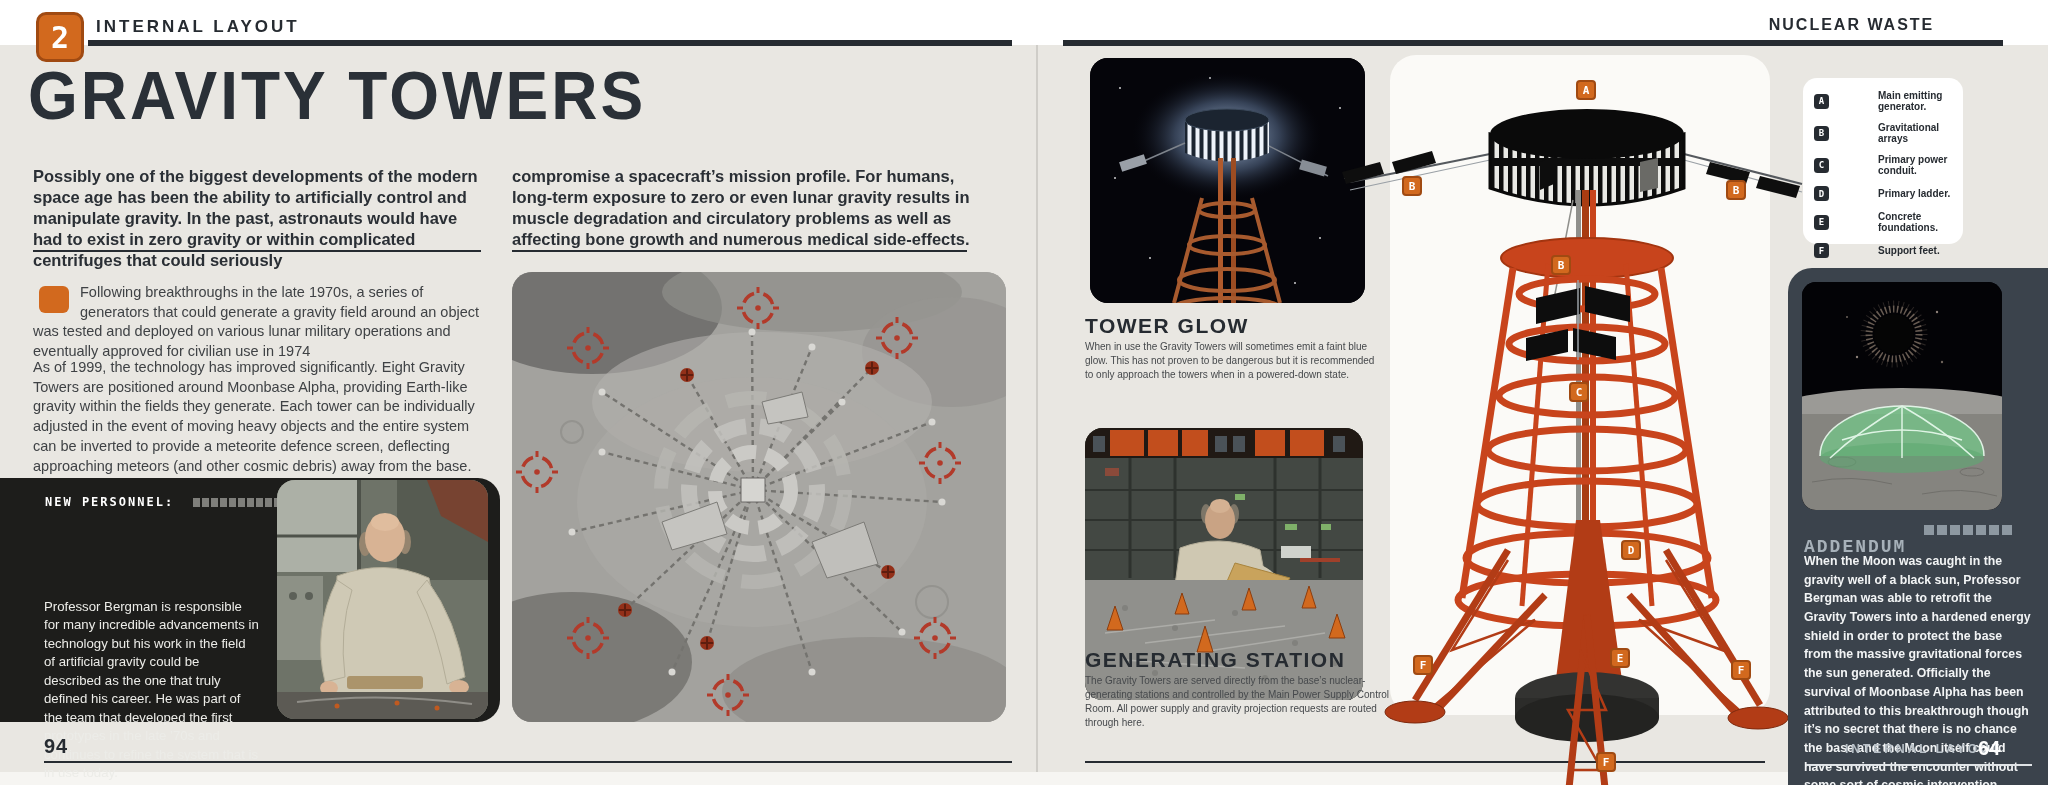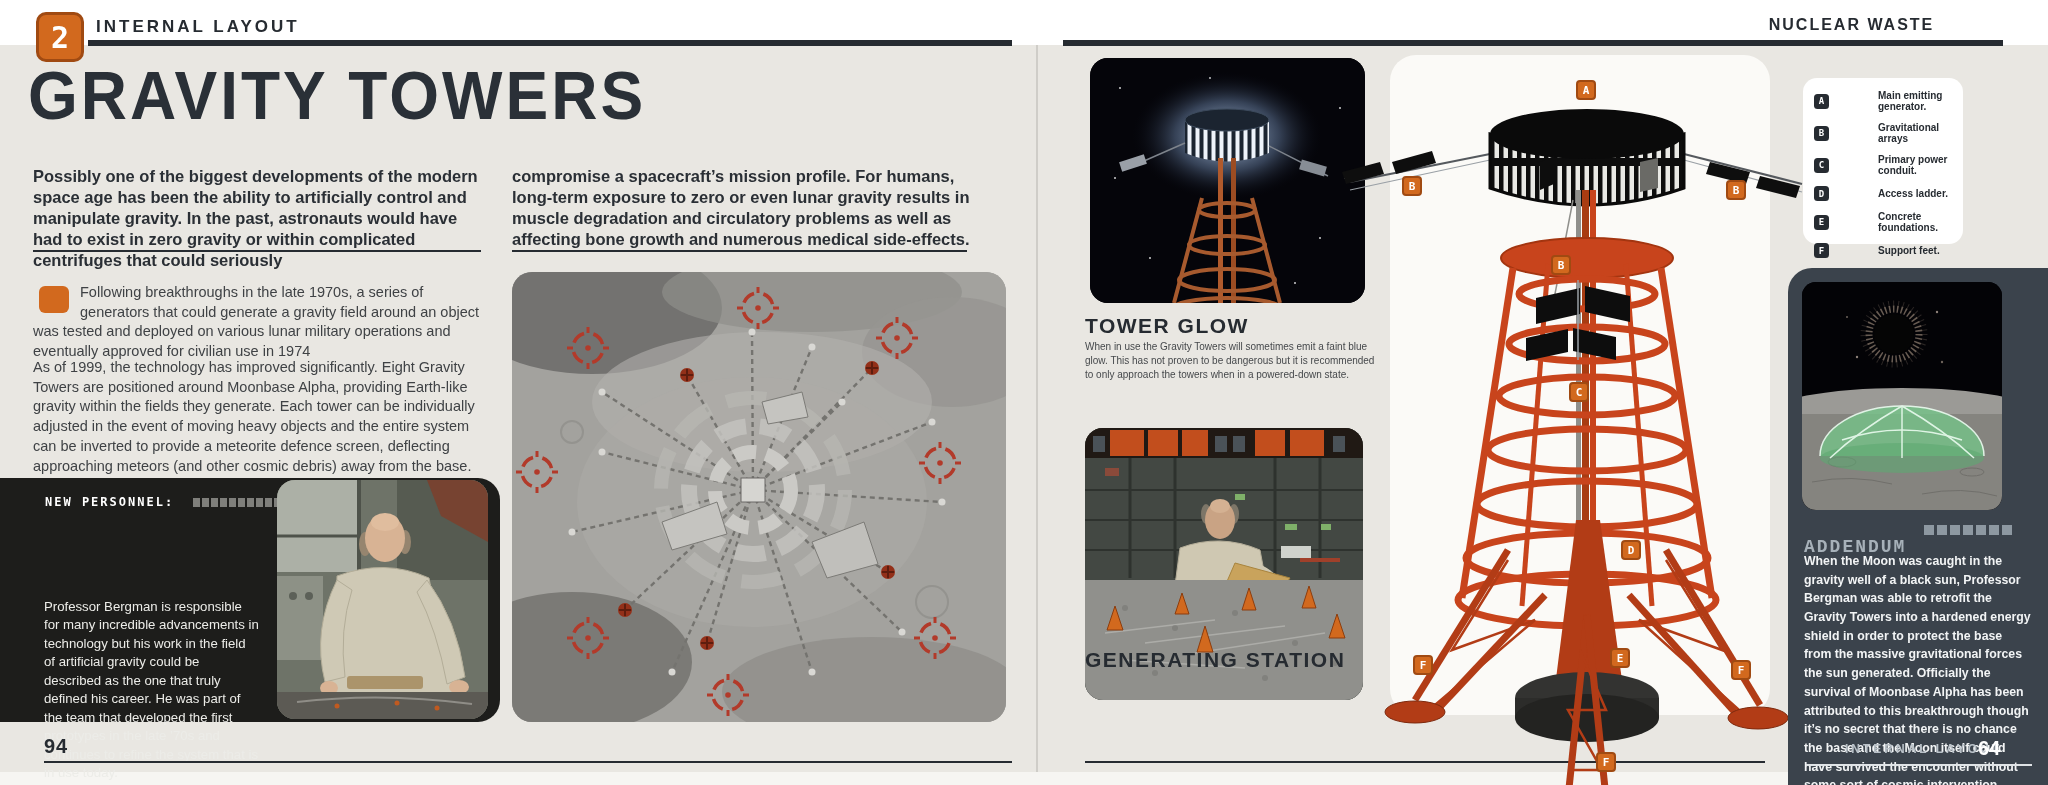--- a/index.html
+++ b/index.html
@@ -357,20 +357,21 @@
         <polygon points="30,178 38,202 22,202"></polygon>
           <polygon points="97,165 104,186 90,186"></polygon>
         <polygon points="164,160 171,182 157,182"></polygon>
           <polygon points="224,158 231,180 217,180"></polygon>
         <polygon points="252,186 260,210 244,210"></polygon>
           <polygon points="120,198 128,224 112,224"></polygon>
       </g>
     </svg>
   </div>
   <div class="abs sec-head gs-head">GENERATING STATION</div>
+  <div class="abs sec-body gs-body">The Gravity Towers are served directly from the base’s nuclear-generating stations and controlled by the Main Power Supply Control Room. All power supply and gravity projection requests are routed through here.</div>
 
   <div class="abs tower-card"></div>
   <svg class="abs tower-svg" viewBox="0 0 470 735">
     <defs>
       <pattern id="bars" width="9" height="56" patternUnits="userSpaceOnUse">
         <rect width="9" height="56" fill="#0d0d0d"></rect>
         <rect x="1.5" y="4" width="4.5" height="48" fill="#e9e9e5"></rect>
       </pattern>
     </defs>
 
@@ -466,21 +467,21 @@
     <div class="lrow">
       <span class="lkey">B</span>
       <span class="llabel">Gravitational arrays</span>
     </div>
     <div class="lrow">
       <span class="lkey">C</span>
       <span class="llabel">Primary power conduit.</span>
     </div>
     <div class="lrow">
       <span class="lkey">D</span>
-      <span class="llabel">Access ladder.</span>
+      <span class="llabel">Primary ladder.</span>
     </div>
     <div class="lrow">
       <span class="lkey">E</span>
       <span class="llabel">Concrete foundations.</span>
     </div>
     <div class="lrow">
       <span class="lkey">F</span>
       <span class="llabel">Support feet.</span>
     </div>
   </div>

